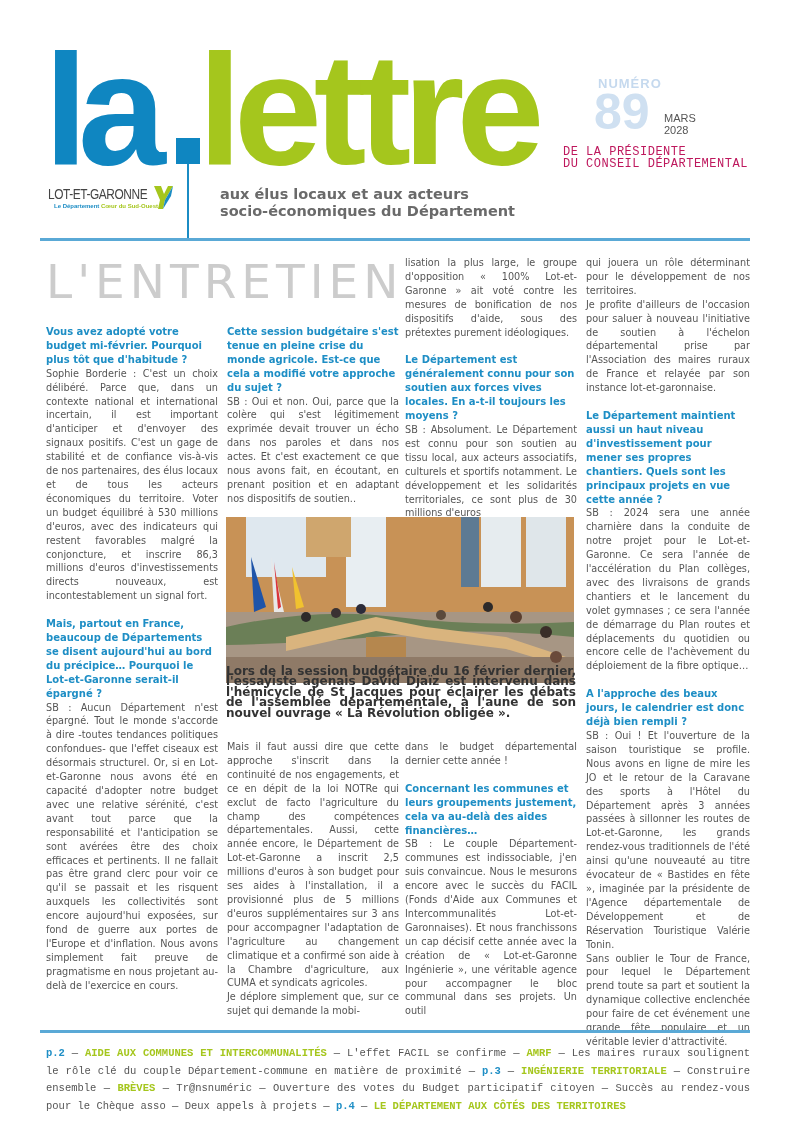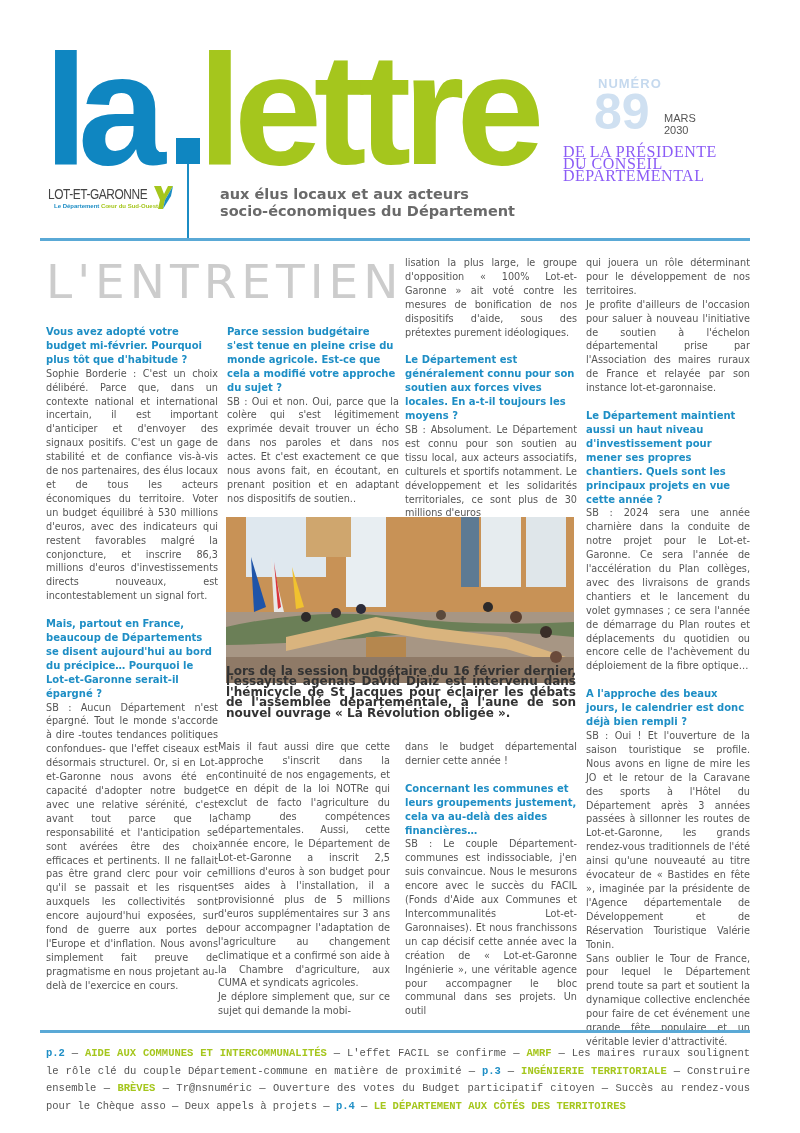--- a/index.html
+++ b/index.html
@@ -5,21 +5,21 @@
   html, body { margin:0; padding:0; background:#ffffff; }
   body { width:800px; height:1133px; position:relative; overflow:hidden; font-family:"DejaVu Sans", sans-serif; color:#4a4a4a; }
 
   
   .mast-la { position:absolute; left:44px; top:30px; font-family:"Liberation Sans", sans-serif; font-weight:bold; font-size:158px; line-height:158px; color:#0f86c1; letter-spacing:-10px; }
   .mast-dot { position:absolute; left:176px; top:138px; width:24px; height:26px; background:#0f86c1; }
   .mast-lettre { position:absolute; left:198px; top:30px; font-family:"Liberation Sans", sans-serif; font-weight:bold; font-size:158px; line-height:158px; color:#a5c61d; letter-spacing:-8px; }
   .numero-label { position:absolute; left:598px; top:76px; font-family:"Liberation Sans", sans-serif; font-weight:bold; font-size:13px; color:#c5d9ee; letter-spacing:1px; }
   .numero-value { position:absolute; left:594px; top:86px; font-family:"Liberation Sans", sans-serif; font-weight:bold; font-size:50px; line-height:52px; color:#cfe0f1;text-align:center; }
   .issue-month { position:absolute; left:664px; top:112px; font-family:"Liberation Sans", sans-serif; font-size:11px; line-height:12px; color:#555; }
-  .subtitle-pres { position:absolute; left:563px; top:146px; font-family:Liberation Serif, serif; font-size:16px; line-height:12px; color:#8b5cf6; letter-spacing:0.5px; }
+  .subtitle-pres { position:absolute; left:563px; top:146px; font-family:Liberation Mono, monospace; font-size:12px; line-height:12px; color:#be185d; letter-spacing:0.5px; }
 
   .lg-name { position:absolute; left:48px; top:186px; font-family:"Liberation Sans", sans-serif; font-size:14px; color:#444; letter-spacing:-0.5px; transform:scaleX(0.85); transform-origin:left; }
   .lg-tag { position:absolute; left:54px; top:203px; font-family:"Liberation Sans", sans-serif; font-size:6px; font-weight:bold; }
   .lg-tag .b { color:#1b8cc4; } .lg-tag .g { color:#a5c61d; }
   .lg-mark { position:absolute; left:152px; top:184px; width:22px; height:26px; }
   .vline { position:absolute; left:187px; top:164px; width:2px; height:76px; background:#1b8cc4; }
   .tagline { position:absolute; left:220px; top:186px; font-family:"DejaVu Sans", sans-serif; font-weight:bold; font-size:14.5px; line-height:17px; color:#6a6a6a; }
   .rule { position:absolute; left:40px; width:710px; height:3px; background:#5aa9d6; }
 
   .entretien { position:absolute; left:46px; top:256px; font-family:"DejaVu Sans", sans-serif; font-size:47px; line-height:52px; color:#cccccc; letter-spacing:5px; }
@@ -39,21 +39,21 @@
 </head>
 <body>
 
 <div class="mast-la">la</div>
 <div class="mast-dot"></div>
 <div class="mast-lettre">lettre</div>
 <div class="numero-label">NUMÉRO</div>
 <div class="numero-value">89</div>
 <div class="issue-month">
   <div>MARS</div>
-  <div>2030</div>
+  <div>2028</div>
 </div>
 <div class="subtitle-pres">
   <div>DE LA PRÉSIDENTE</div>
   <div>DU CONSEIL DÉPARTEMENTAL</div>
 </div>
 
 <div class="lg-name">LOT-ET-GARONNE</div>
 <div class="lg-tag"><span class="b">Le Département</span> <span class="g">Cœur du Sud-Ouest</span></div>
 <svg class="lg-mark" viewBox="0 0 22 26">
   <path d="M2 2 L9 2 L12 10 L16 2 L21 2 L13 16 L11 25 L6 25 L8 16 Z" fill="#a5c61d"></path>
@@ -69,21 +69,21 @@
 <div class="entretien">L'ENTRETIEN</div>
 
 <div class="col" id="col1" style="left:46px; top:325px; width:172px;">
     <p class="q">Vous avez adopté votre budget mi-février. Pourquoi plus tôt que d'habitude ?</p>
     <p class="a">Sophie Borderie : C'est un choix délibéré. Parce que, dans un contexte national et international incertain, il est important d'anticiper et d'envoyer des signaux positifs. C'est un gage de stabilité et de confiance vis-à-vis de nos partenaires, des élus locaux et de tous les acteurs économiques du territoire. Voter un budget équilibré à 530 millions d'euros, avec des indicateurs qui restent favorables malgré la conjoncture, et inscrire 86,3 millions d'euros d'investissements directs nouveaux, est incontestablement un signal fort.</p>
     <div class="gap"></div>
     <p class="q">Mais, partout en France, beaucoup de Départements se disent aujourd'hui au bord du précipice… Pourquoi le Lot-et-Garonne serait-il épargné ?</p>
     <p class="a">SB : Aucun Département n'est épargné. Tout le monde s'accorde à dire -toutes tendances politiques confondues- que l'effet ciseaux est désormais structurel. Or, si en Lot-et-Garonne nous avons été en capacité d'adopter notre budget avec une relative sérénité, c'est avant tout parce que la responsabilité et l'anticipation se sont avérées être des choix efficaces et pertinents. Il ne fallait pas être grand clerc pour voir ce qu'il se passait et les risquent auxquels les collectivités sont encore aujourd'hui exposées, sur fond de guerre aux portes de l'Europe et d'inflation. Nous avons simplement fait preuve de pragmatisme en nous projetant au-delà de l'exercice en cours.</p>
   </div>
 <div class="col" id="col2_top" style="left:227px; top:325px; width:172px;">
-    <p class="q">Parce session budgétaire s'est tenue en pleine crise du monde agricole. Est-ce que cela a modifié votre approche du sujet ?</p>
+    <p class="q">Cette session budgétaire s'est tenue en pleine crise du monde agricole. Est-ce que cela a modifié votre approche du sujet ?</p>
     <p class="a">SB : Oui et non. Oui, parce que la colère qui s'est légitimement exprimée devait trouver un écho dans nos paroles et dans nos actes. Et c'est exactement ce que nous avons fait, en écoutant, en prenant position et en adaptant nos dispositifs de soutien..</p>
   </div>
 <div class="col" id="col3_top" style="left:405px; top:256px; width:172px;">
     <p class="a">lisation la plus large, le groupe d'opposition « 100% Lot-et-Garonne » ait voté contre les mesures de bonification de nos dispositifs d'aide, sous des prétextes purement idéologiques.</p>
     <div class="gap"></div>
     <p class="q">Le Département est généralement connu pour son soutien aux forces vives locales. En a-t-il toujours les moyens ?</p>
     <p class="a">SB : Absolument. Le Département est connu pour son soutien au tissu local, aux acteurs associatifs, culturels et sportifs notamment. Le développement et les solidarités territoriales, ce sont plus de 30 millions d'euros</p>
   </div>
 <div class="col" id="col4" style="left:586px; top:256px; width:164px;">
     <p class="a">qui jouera un rôle déterminant pour le développement de nos territoires.</p>
@@ -120,21 +120,21 @@
     <circle cx="135" cy="92" r="5" fill="#2b2b3a"></circle>
     <circle cx="215" cy="98" r="5" fill="#5a4a3c"></circle>
     <circle cx="262" cy="90" r="5" fill="#2d2a2a"></circle>
     <circle cx="290" cy="100" r="6" fill="#5a3e2f"></circle>
     <circle cx="320" cy="115" r="6" fill="#3a2e28"></circle>
     <circle cx="330" cy="140" r="6" fill="#6a4a3a"></circle>
   </svg>
 </div>
 <div class="caption">Lors de la session budgétaire du 16 février dernier, l'essayiste agenais David Djaïz est intervenu dans l'hémicycle de St Jacques pour éclairer les débats de l'assemblée départementale, à l'aune de son nouvel ouvrage « La Révolution obligée ».</div>
 
-<div class="col" id="col2_bottom" style="left:218px; top:740px; width:172px;">
+<div class="col" id="col2_bottom" style="left:227px; top:740px; width:172px;">
     <p class="a">Mais il faut aussi dire que cette approche s'inscrit dans la continuité de nos engagements, et ce en dépit de la loi NOTRe qui exclut de facto l'agriculture du champ des compétences départementales. Aussi, cette année encore, le Département de Lot-et-Garonne a inscrit 2,5 millions d'euros à son budget pour ses aides à l'installation, il a provisionné plus de 5 millions d'euros supplémentaires sur 3 ans pour accompagner l'adaptation de l'agriculture au changement climatique et a confirmé son aide à la Chambre d'agriculture, aux CUMA et syndicats agricoles.</p>
     <p class="a">Je déplore simplement que, sur ce sujet qui demande la mobi-</p>
   </div>
 <div class="col" id="col3_bottom" style="left:405px; top:740px; width:172px;">
     <p class="a">dans le budget départemental dernier cette année !</p>
     <div class="gap"></div>
     <p class="q">Concernant les communes et leurs groupements justement, cela va au-delà des aides financières…</p>
     <p class="a">SB : Le couple Département-communes est indissociable, j'en suis convaincue. Nous le mesurons encore avec le succès du FACIL (Fonds d'Aide aux Communes et Intercommunalités Lot-et-Garonnaises). Et nous franchissons un cap décisif cette année avec la création de « Lot-et-Garonne Ingénierie », une véritable agence pour accompagner le bloc communal dans ses projets. Un outil</p>
   </div>
 

